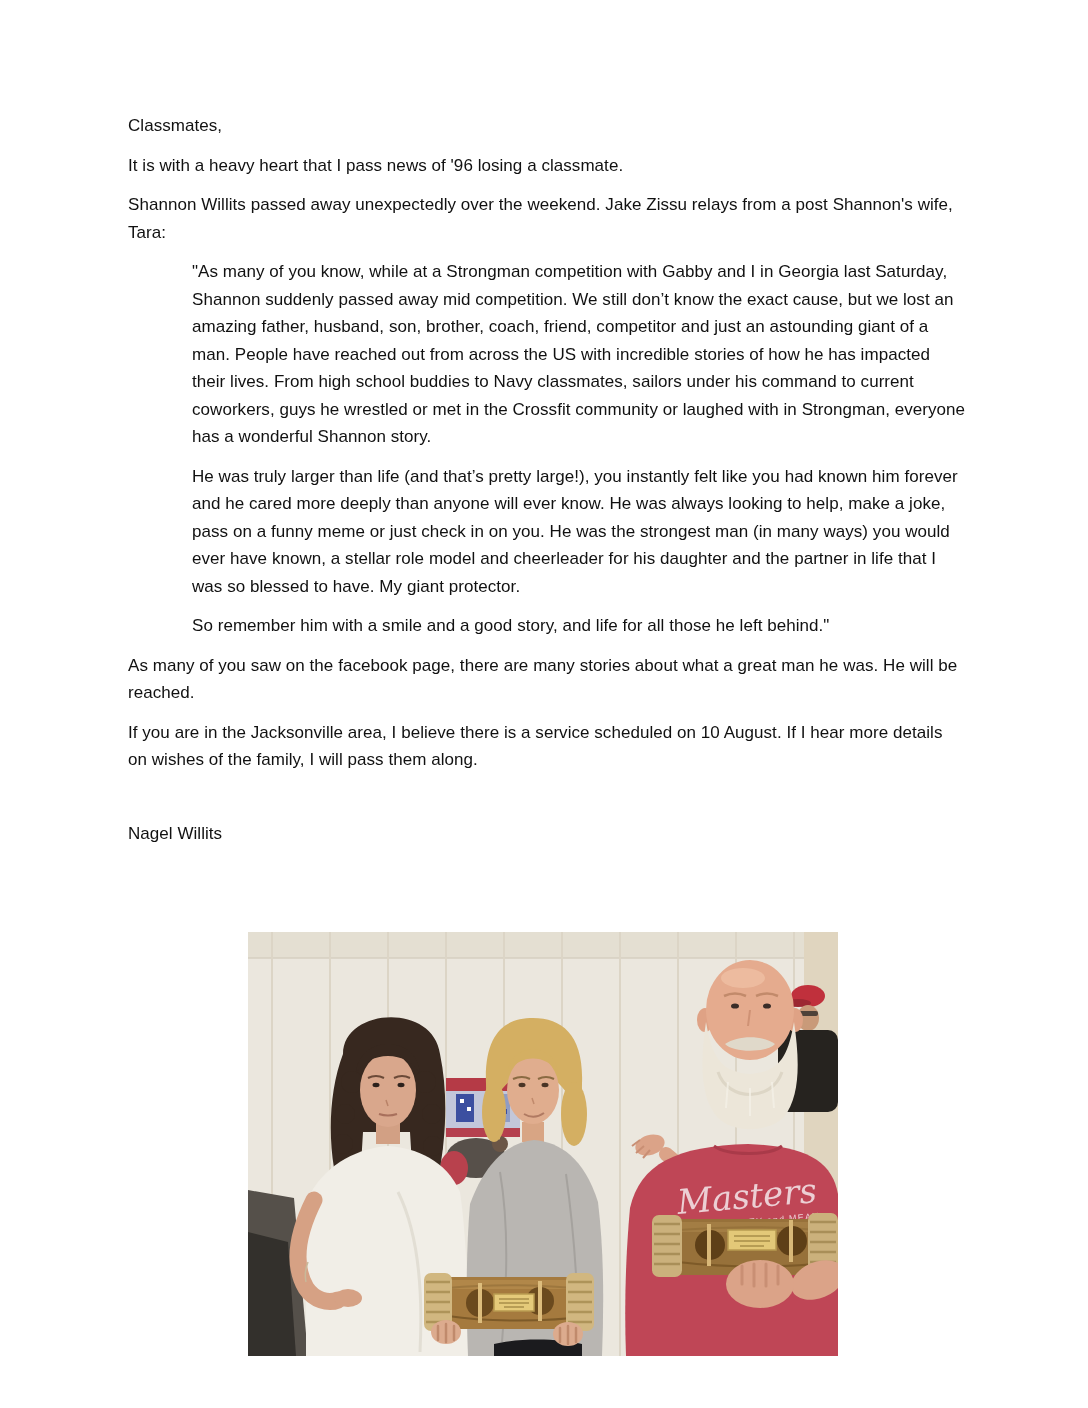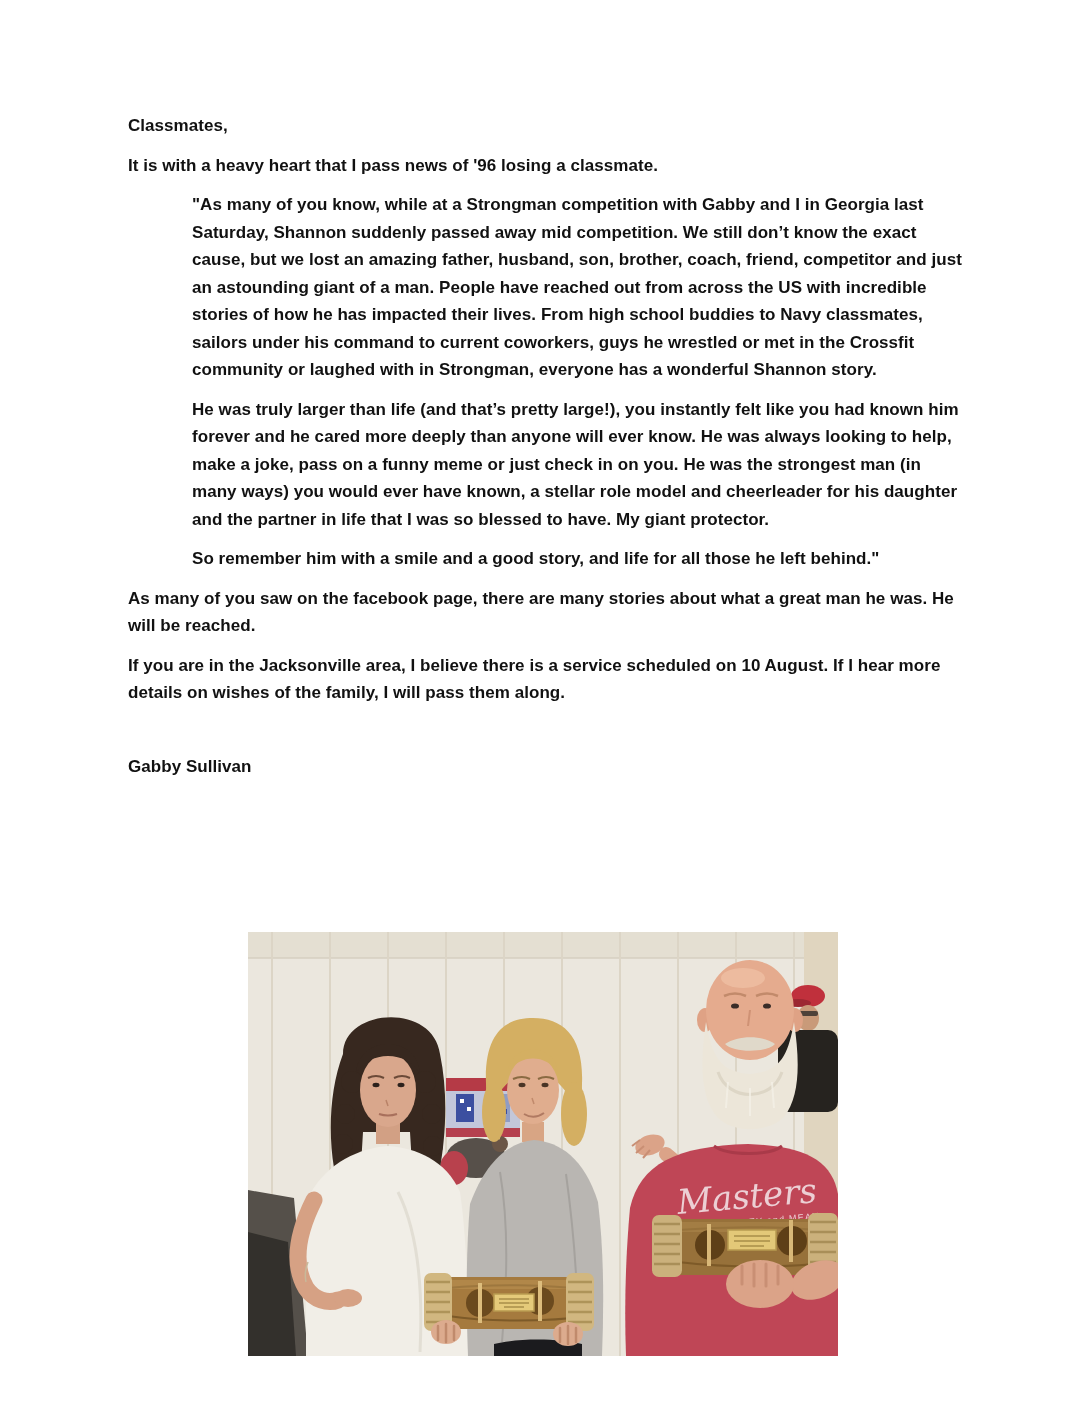--- a/index.html
+++ b/index.html
@@ -14,45 +14,45 @@
   .content {
     position:absolute;
     left:128px; top:112px;
     width:838px;
   }
   .content p {
     margin:0 0 12px 0;
     font-size:17px;
     line-height:27.5px;
     letter-spacing:0.05px;
-    font-weight:bold;
   }
   .quote { margin-left:64px !important; }
   .sig { margin-top:46px !important; }
   .photo-wrap {
     position:absolute;
     left:248px; top:932px;
     width:590px; height:424px;
   }
   .photo-wrap svg { display:block; width:590px; height:424px; }
 </style>
 </head>
 <body>
 
 <div class="page">
 
   <div class="content">
     <p>Classmates,</p>
     <p>It is with a heavy heart that I pass news of '96 losing a classmate.</p>
+    <p>Shannon Willits passed away unexpectedly over the weekend. Jake Zissu relays from a post Shannon's wife, Tara:</p>
     <p class="quote">"As many of you know, while at a Strongman competition with Gabby and I in Georgia last Saturday, Shannon suddenly passed away mid competition. We still don’t know the exact cause, but we lost an amazing father, husband, son, brother, coach, friend, competitor and just an astounding giant of a man. People have reached out from across the US with incredible stories of how he has impacted their lives. From high school buddies to Navy classmates, sailors under his command to current coworkers, guys he wrestled or met in the Crossfit community or laughed with in Strongman, everyone has a wonderful Shannon story.</p>
     <p class="quote">He was truly larger than life (and that’s pretty large!), you instantly felt like you had known him forever and he cared more deeply than anyone will ever know. He was always looking to help, make a joke, pass on a funny meme or just check in on you. He was the strongest man (in many ways) you would ever have known, a stellar role model and cheerleader for his daughter and the partner in life that I was so blessed to have. My giant protector.</p>
     <p class="quote">So remember him with a smile and a good story, and life for all those he left behind."</p>
     <p>As many of you saw on the facebook page, there are many stories about what a great man he was. He will be reached.</p>
     <p>If you are in the Jacksonville area, I believe there is a service scheduled on 10 August. If I hear more details on wishes of the family, I will pass them along.</p>
-    <p class="sig">Gabby Sullivan</p>
+    <p class="sig">Nagel Willits</p>
   </div>
 
   <div class="photo-wrap">
     <svg viewBox="0 0 590 424" xmlns="http://www.w3.org/2000/svg">
 
       <g>
         <rect x="0" y="0" width="590" height="424" fill="#ebe7de"></rect>
         <rect x="0" y="0" width="590" height="26" fill="#e4dfd2"></rect>
         <line x1="0" y1="26" x2="590" y2="26" stroke="#d6cfc0" stroke-width="1.5"></line>
         <g stroke="#dcd5c6" stroke-width="2">

